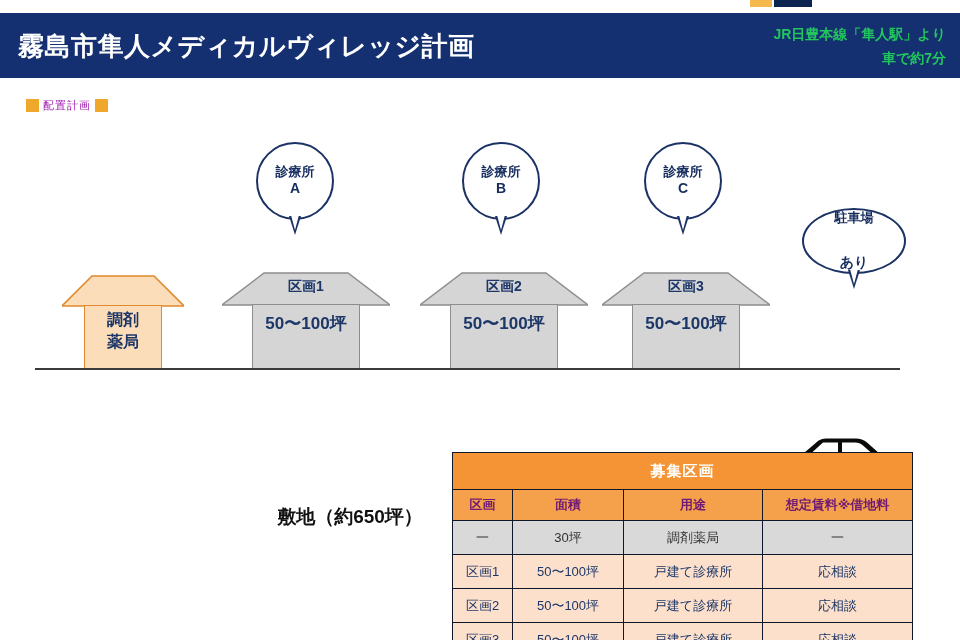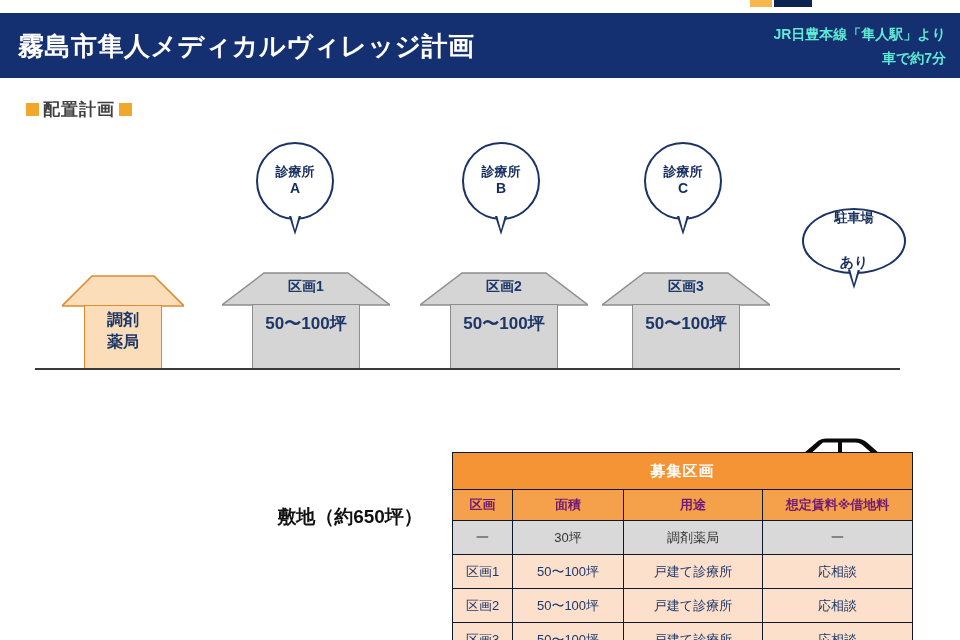--- a/index.html
+++ b/index.html
@@ -49,21 +49,21 @@
     font-size: 26px;
     font-weight: 700;
     letter-spacing: 0.5px;
     white-space: nowrap;
   }
   .header-access {
     position: absolute;
     right: 14px; top: 50%;
     transform: translateY(-50%);
     text-align: right;
-    color: #5eead4;
+    color: #22c55e;
     font-size: 14px;
     font-weight: 700;
     line-height: 1.75;
     white-space: nowrap;
   }
 
   
   .section-heading {
     position: absolute;
     left: 26px; top: 98px;
@@ -72,23 +72,23 @@
     gap: 4px;
     white-space: nowrap;
   }
   .section-heading .sq {
     width: 13px; height: 13px;
     background: #f0a82c;
     display: inline-block;
     flex: none;
   }
   .section-heading .sq-label {
-    font-size: 17px;
-    font-weight: 700;
-    color: #404040;
+    font-size: 11px;
+    font-weight: 400;
+    color: #a21caf;
     letter-spacing: 1px;
   }
 
   
   .diagram {
     position: absolute;
     left: 0; top: 120px;
     width: 960px; height: 300px;
   }
   .ground-line {

